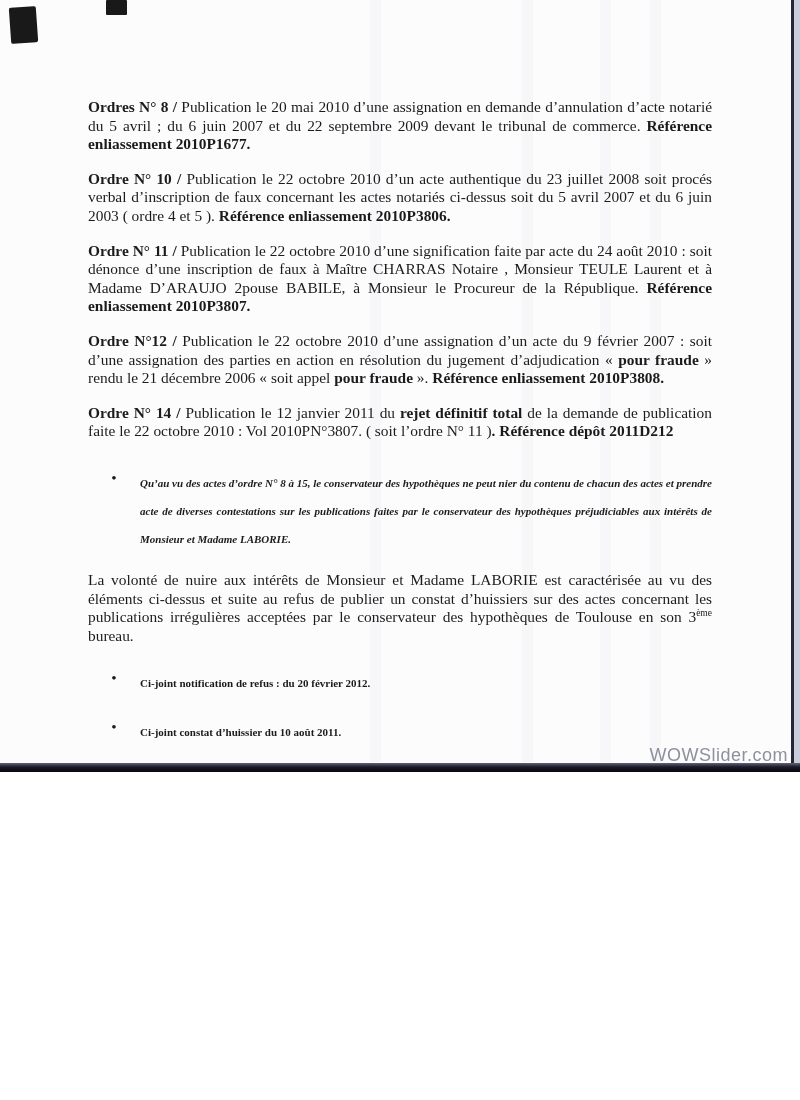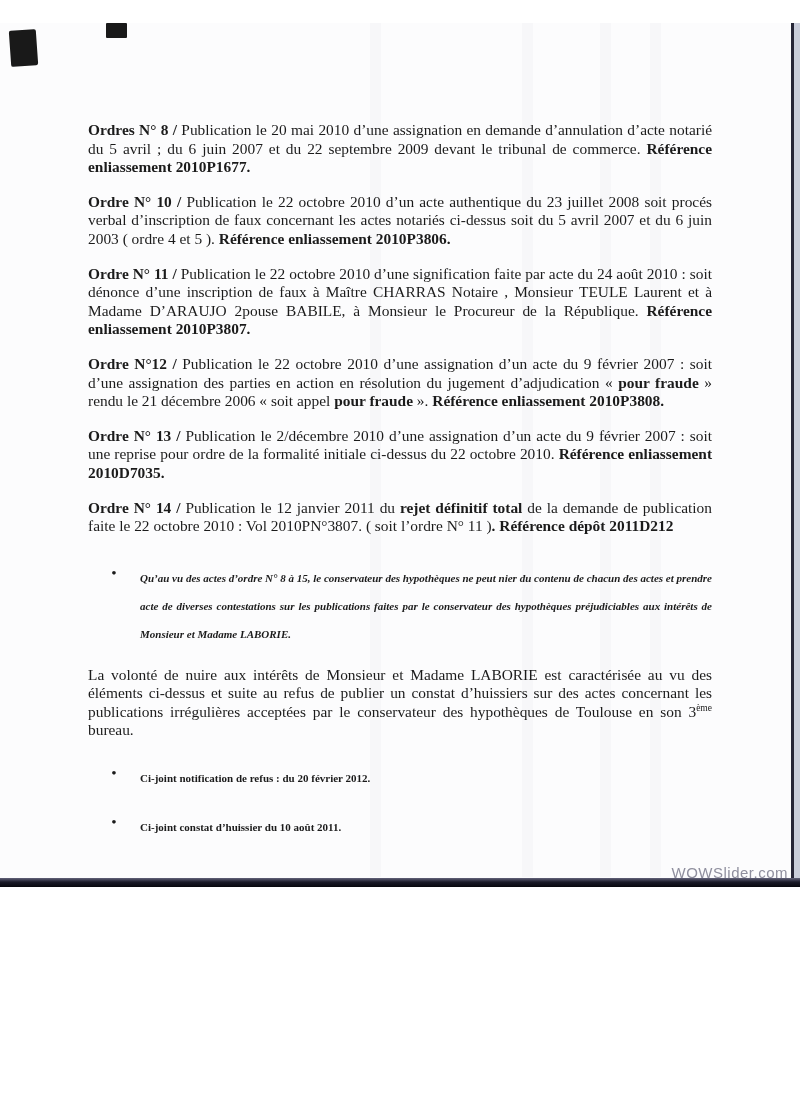--- a/index.html
+++ b/index.html
@@ -1,17 +1,17 @@
 <!DOCTYPE html>
 <html><head>
 <meta charset="utf-8">
 <style>
   html,body{margin:0;padding:0;background:#ffffff;}
-  .frame{position:relative;width:800px;height:864px;background:#fcfcfd;overflow:hidden;
-         font-family:"Liberation Serif",serif;color:#1b1b1b;margin-top:23px;}
+  .frame{position:relative;width:800px;height:772px;background:#fcfcfd;overflow:hidden;
+         font-family:"Liberation Serif",serif;color:#1b1b1b;}
   .streak{position:absolute;top:0;bottom:10px;width:11px;background:rgba(70,70,110,0.028);}
   .scan-mark{position:absolute;background:#191919;}
   .mark-a{left:10px;top:7px;width:27px;height:36px;transform:rotate(-4deg);border-radius:2px;}
   .mark-b{left:106px;top:0px;width:21px;height:15px;border-radius:1px;}
   .content{position:absolute;left:88px;top:98px;width:624px;}
   .para{font-size:15.4px;line-height:18.6px;text-align:justify;margin:0 0 16px 0;}
   .body-para{margin-top:18px;}
   .bullet-row{display:flex;margin:0 0 16px 0;}
   .bullet-row .marker{width:52px;flex:0 0 52px;text-align:center;font-size:15.4px;line-height:18.6px;}
   .bullet-row .btext{flex:1;font-size:11px;line-height:28px;text-align:justify;}
@@ -34,41 +34,40 @@
               font-family:"DejaVu Sans",sans-serif;font-weight:bold;font-size:17.5px;
               letter-spacing:1.5px;color:#161616;white-space:nowrap;}
   .sig{position:absolute;left:26px;top:22px;}
   .page-number{position:absolute;left:668px;top:1032px;font-size:18px;color:#222;}
   
   .edge-right{position:absolute;top:0;right:0;width:6px;height:100%;background:#c9cdda;
               border-left:3px solid #262637;}
   .bottom-bar{position:absolute;left:0;right:0;bottom:0;height:9px;
               background:linear-gradient(#62627a,#1a1a28 45%,#07070d);}
   .watermark{position:absolute;right:12px;bottom:6px;font-family:"Liberation Sans",sans-serif;
-             font-size:15px;color:#8f8f9e;letter-spacing:0.5px;text-decoration:none;cursor:pointer;}
+             font-size:18px;color:#8f8f9e;letter-spacing:0.5px;text-decoration:none;cursor:pointer;}
 </style>
 </head>
 <body>
 
 <div class="frame">
 
   <div class="streak" style="left:370px"></div>
   <div class="streak" style="left:522px"></div>
   <div class="streak" style="left:600px"></div>
   <div class="streak" style="left:650px"></div>
 
   <div class="scan-mark mark-a"></div>
   <div class="scan-mark mark-b"></div>
 
   <div class="content" id="doc-body">
       <div class="para "><span class="seg-b ">Ordres N° 8 / </span><span class="">Publication le 20 mai 2010 d’une assignation en demande d’annulation d’acte notarié du 5 avril ; du 6 juin 2007 et du 22 septembre 2009 devant le tribunal de commerce. </span><span class="seg-b ">Référence enliassement 2010P1677.</span></div>
       <div class="para "><span class="seg-b ">Ordre N° 10 /  </span><span class="">Publication le 22 octobre 2010 d’un acte authentique du 23 juillet 2008 soit procés verbal d’inscription de faux concernant les actes notariés ci-dessus soit du 5 avril 2007 et du 6 juin 2003 ( ordre 4 et 5 ). </span><span class="seg-b ">Référence enliassement 2010P3806.</span></div>
       <div class="para "><span class="seg-b ">Ordre N° 11 /  </span><span class="">Publication le 22 octobre 2010 d’une signification faite par acte du 24 août 2010 : soit dénonce d’une inscription de faux à Maître CHARRAS Notaire , Monsieur TEULE Laurent et à Madame D’ARAUJO 2pouse BABILE, à Monsieur le Procureur de la République. </span><span class="seg-b ">Référence enliassement 2010P3807.</span></div>
       <div class="para "><span class="seg-b ">Ordre N°12 / </span><span class="">Publication le 22 octobre 2010 d’une assignation d’un acte du 9 février 2007 : soit d’une assignation des parties en action en résolution du jugement d’adjudication «  </span><span class="seg-b ">pour fraude</span><span class=""> » rendu le 21 décembre 2006 «  soit appel </span><span class="seg-b ">pour fraude</span><span class=""> ». </span><span class="seg-b ">Référence enliassement 2010P3808.</span></div>
-      <div class="para "><span class="seg-b ">Ordre N° 13 /  </span><span class="">Publication le 2/décembre 2010 d’une assignation d’un acte du 9 février 2007 : soit une reprise pour ordre de la formalité initiale ci-dessus du 22 octobre 2010. </span><span class="seg-b ">Référence enliassement 2010D7035.</span></div>
       <div class="para "><span class="seg-b ">Ordre N° 14 / </span><span class="">Publication le 12 janvier 2011 du </span><span class="seg-b ">rejet définitif total</span><span class=""> de la demande de publication faite le 22 octobre 2010 : Vol 2010PN°3807. ( soit l’ordre N° 11 )</span><span class="seg-b ">. Référence dépôt 2011D212</span></div>
       <div class="bullet-row bullet-first">
         <div class="marker">•</div>
         <div class="btext"><span class="seg-b seg-i ">Qu’au vu des actes d’ordre N° 8 à 15, le conservateur des hypothèques ne peut nier du contenu de chacun des actes et prendre acte de diverses contestations sur les publications faites par le conservateur des hypothèques préjudiciables aux intérêts de Monsieur et Madame LABORIE.</span></div>
       </div>
       <div class="para body-para"><span class="">La volonté de nuire aux intérêts de Monsieur et Madame LABORIE est caractérisée au vu des éléments ci-dessus et suite au refus de publier un constat d’huissiers sur des actes concernant les publications irrégulières acceptées par le conservateur des hypothèques de Toulouse en son 3</span><span class="seg-sup">ème</span><span class=""> bureau.</span></div>
       <div class="bullet-row bullet-attach">
         <div class="marker">•</div>
         <div class="btext"><span class="seg-b ">Ci-joint notification de refus : du 20 février 2012.</span></div>
       </div>

